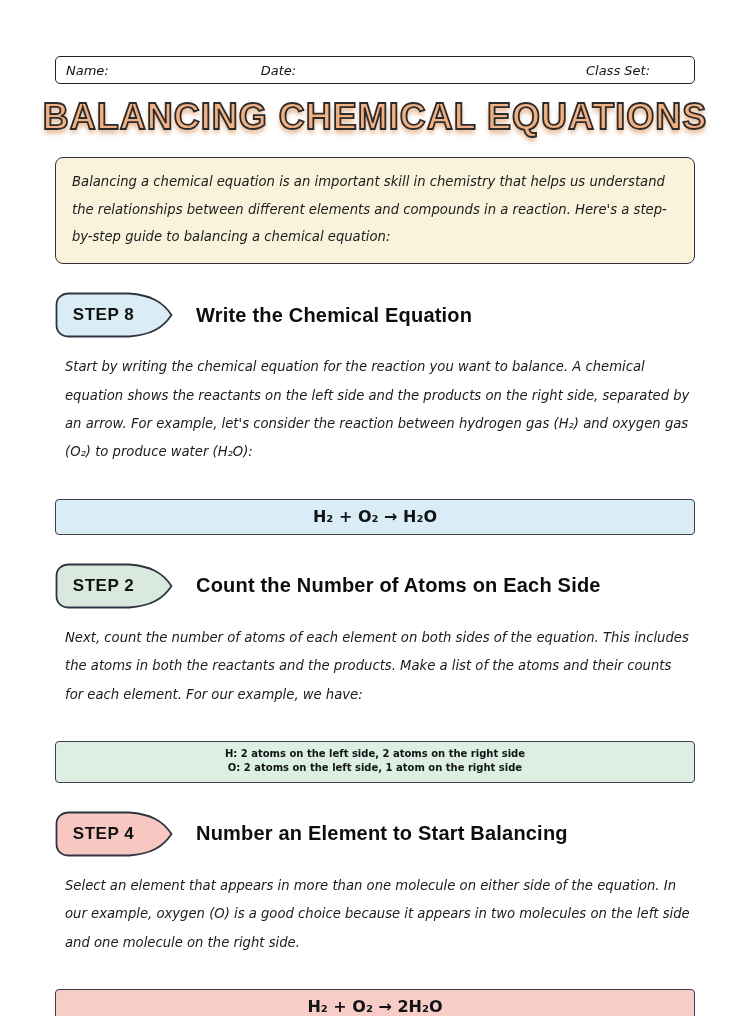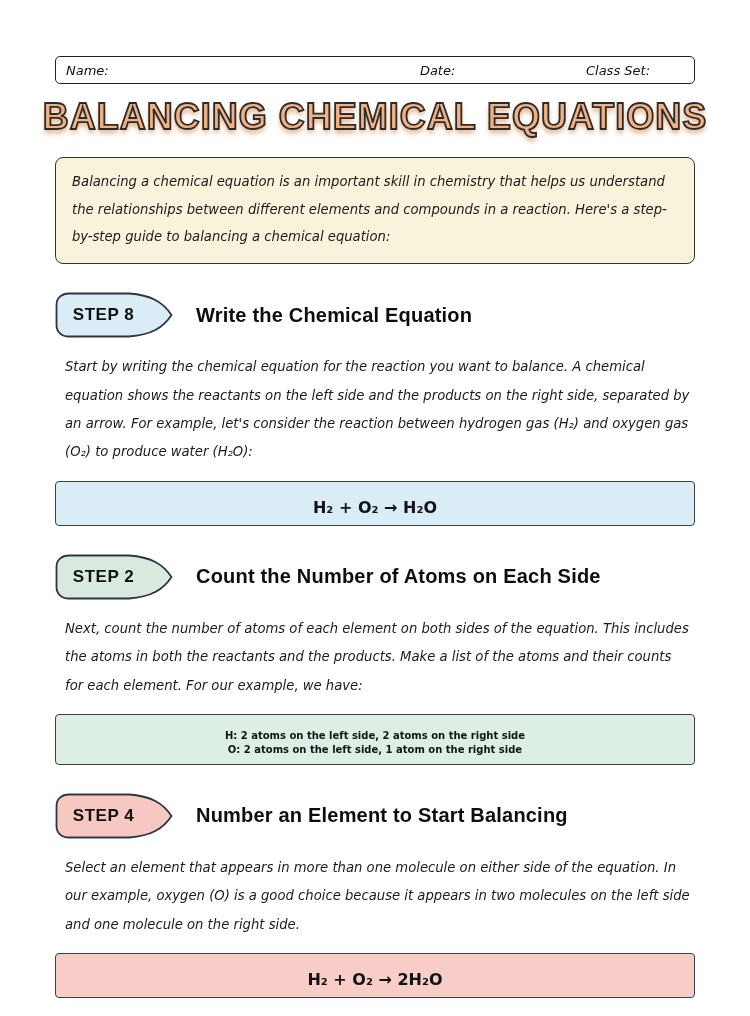--- a/index.html
+++ b/index.html
@@ -8,21 +8,21 @@
   .page { position:relative; width:750px; height:1016px; background:#ffffff; overflow:hidden; }
 
   
   .meta-box {
     margin:56px 55px 0 55px; height:28px;
     border:1.5px solid #222; border-radius:5px;
     display:flex; align-items:center; padding:0 10px;
     font-family:"DejaVu Sans", sans-serif; font-style:italic; font-size:13px; color:#111;
   }
   .meta-box .cell { flex:1; }
-  .meta-box .cell.center { text-align:right; }
+  .meta-box .cell.center { text-align:left; }
   .meta-box .cell.right { text-align:right; padding-right:34px; }
 
   
   .title {
     margin:12px 0 0 0; text-align:center; white-space:nowrap;
     font-family:"Liberation Sans", sans-serif; font-weight:bold;
     font-size:36px; letter-spacing:1px;
     color:#f2b183;
     -webkit-text-stroke:1.8px #2b2b2b;
     text-shadow:0 4px 5px rgba(214,142,84,0.75);
@@ -47,23 +47,23 @@
     display:flex; align-items:center; justify-content:center;
     font-weight:bold; font-size:17px; letter-spacing:0.5px; color:#111;
   }
   .step-heading { margin-left:22px; font-size:20px; font-weight:bold; color:#0d0d0d; letter-spacing:0.2px; }
   .step-body {
     margin:15px 4px 0 10px;
     font-family:"DejaVu Sans", sans-serif; font-style:italic;
     font-size:13.2px; line-height:2.15; color:#1a1a1a;
   }
   .eq-box {
-    margin-top:14px;
+    margin-top:32px;
     border:1.6px solid #3b4046; border-radius:4px;
-    text-align:center; padding:14px 0 6px 0;
+    text-align:center; padding:5px 0 6px 0;
   }
   .eq-line {
     font-family:"DejaVu Sans", sans-serif; font-weight:bold;
     font-size:16px; color:#101417; line-height:1.45;
   }
   .eq-box.multi .eq-line { font-size:10px; }
 </style>
 </head>
 <body>
 

